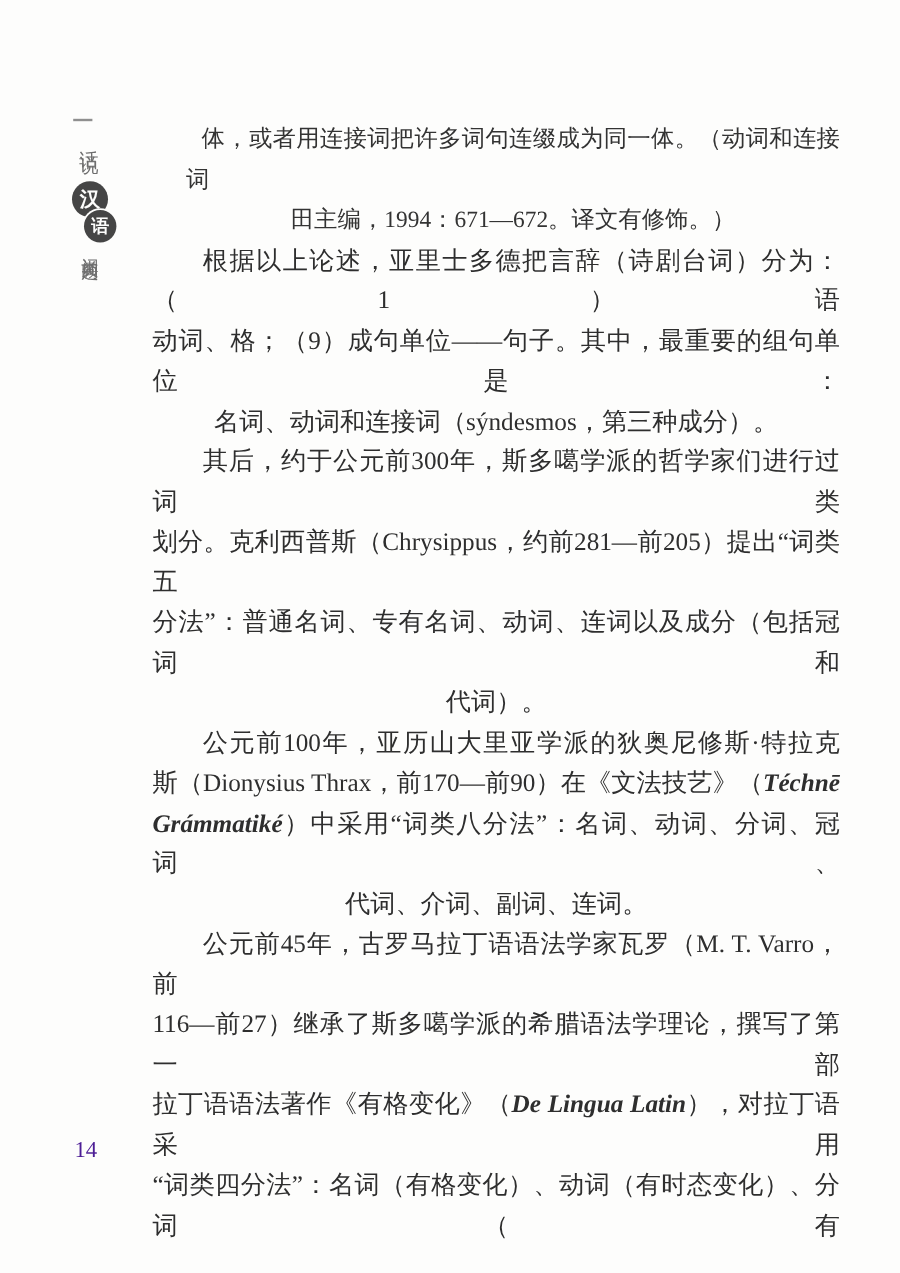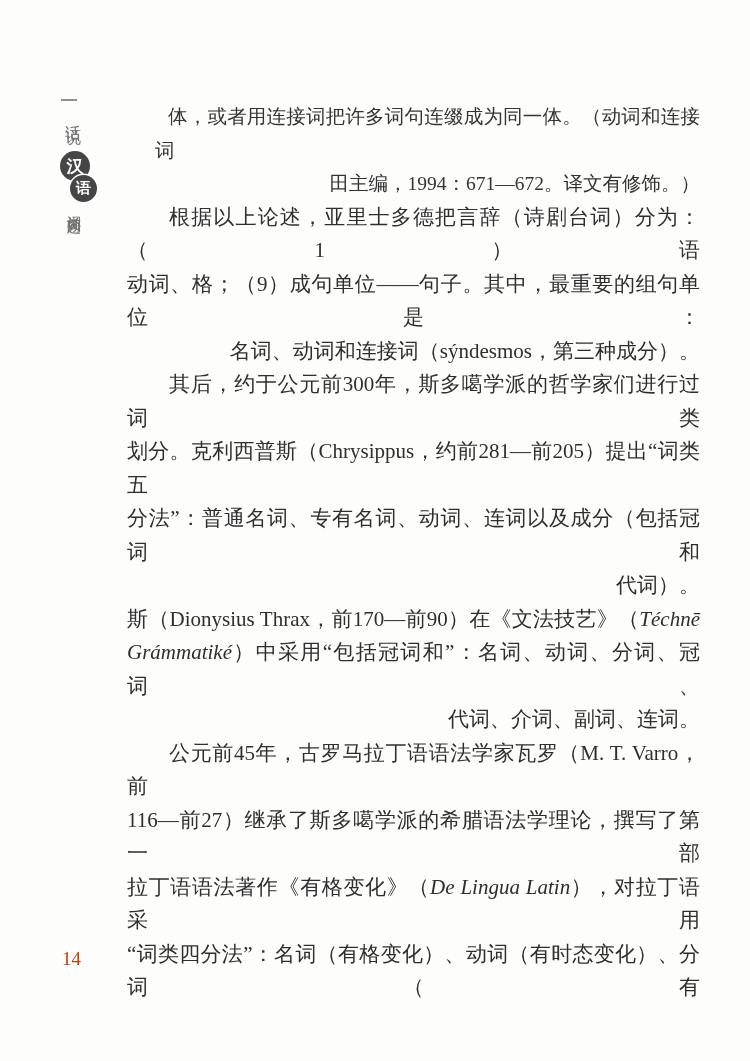--- a/index.html
+++ b/index.html
@@ -29,38 +29,38 @@
     position:absolute;border-radius:50%;
     background:#454545;color:#fdfdfc;
     display:flex;align-items:center;justify-content:center;
     font-weight:bold;
   }
   .stamp.s1{left:60px;top:151px;width:30px;height:30px;font-size:17px;}
   .stamp.s2{left:70px;top:175px;width:27px;height:27px;font-size:15px;
     box-shadow:0 0 0 1.5px #fdfdfc;}
   .page-number{
     position:absolute;left:62px;top:948px;
-    font-size:19px;color:#c2410c;
+    font-size:19px;color:#4c1d95;
   }
   
   .text-block{
     position:absolute;left:127px;top:100px;width:573px;
     font-size:21px;line-height:33.5px;
   }
   .para{margin:0;}
-  .line{text-align:right;white-space:nowrap;}
+  .line{text-align:center;white-space:nowrap;}
   .line.full{
     text-align:justify;
     text-align-last:justify;
     white-space:normal;
   }
   .para.body .line.first{text-indent:42px;}
   .para.quote{margin-left:28px;font-size:19.5px;color:#333;}
   .para.quote .line.first{text-indent:13px;}
-  .it{font-style:italic;}
+  .it{font-style:italic;font-weight:bold;}
 </style>
 </head>
 <body>
 
 <div class="page">
 
   <div class="sidebar-rule"></div>
 
   <div class="vtext top">话说</div>
 
@@ -85,22 +85,23 @@
         <div class="line full"><span>动词、格；（9）成句单位——句子。其中，最重要的组句单位是：</span></div>
         <div class="line"><span>名词、动词和连接词（sýndesmos，第三种成分）。</span></div>
       </div>
       <div class="para body">
         <div class="line full first"><span>其后，约于公元前300年，斯多噶学派的哲学家们进行过词类</span></div>
         <div class="line full"><span>划分。克利西普斯（Chrysippus，约前281—前205）提出“词类五</span></div>
         <div class="line full"><span>分法”：普通名词、专有名词、动词、连词以及成分（包括冠词和</span></div>
         <div class="line"><span>代词）。</span></div>
       </div>
       <div class="para body">
+        <div class="line full first"><span>公元前100年，亚历山大里亚学派的狄奥尼修斯·特拉克</span></div>
         <div class="line full"><span>斯（Dionysius Thrax，前170—前90）在《文法技艺》（</span><span class="it">Téchnē</span></div>
-        <div class="line full"><span class="it">Grámmatiké</span><span>）中采用“包括冠词和”：名词、动词、分词、冠词、</span></div>
+        <div class="line full"><span class="it">Grámmatiké</span><span>）中采用“词类八分法”：名词、动词、分词、冠词、</span></div>
         <div class="line"><span>代词、介词、副词、连词。</span></div>
       </div>
       <div class="para body">
         <div class="line full first"><span>公元前45年，古罗马拉丁语语法学家瓦罗（M. T. Varro，前</span></div>
         <div class="line full"><span>116—前27）继承了斯多噶学派的希腊语法学理论，撰写了第一部</span></div>
         <div class="line full"><span>拉丁语语法著作《有格变化》（</span><span class="it">De Lingua Latin</span><span>），对拉丁语采用</span></div>
         <div class="line full"><span>“词类四分法”：名词（有格变化）、动词（有时态变化）、分词（有</span></div>
       </div>
     </div>
 

